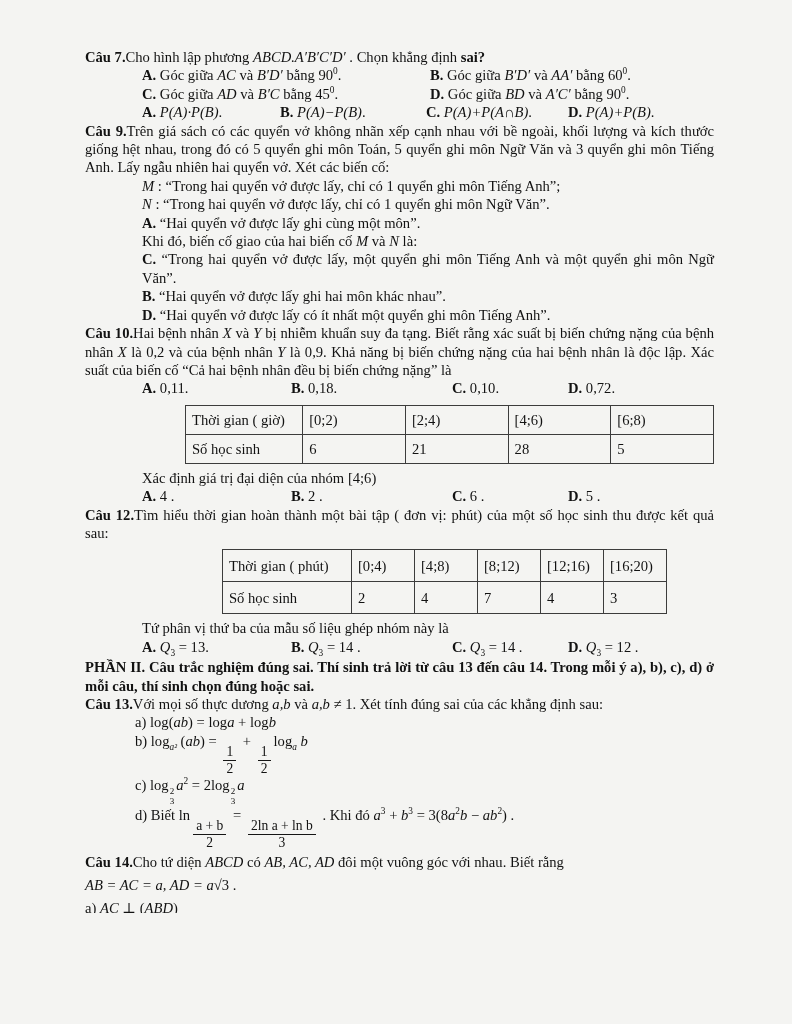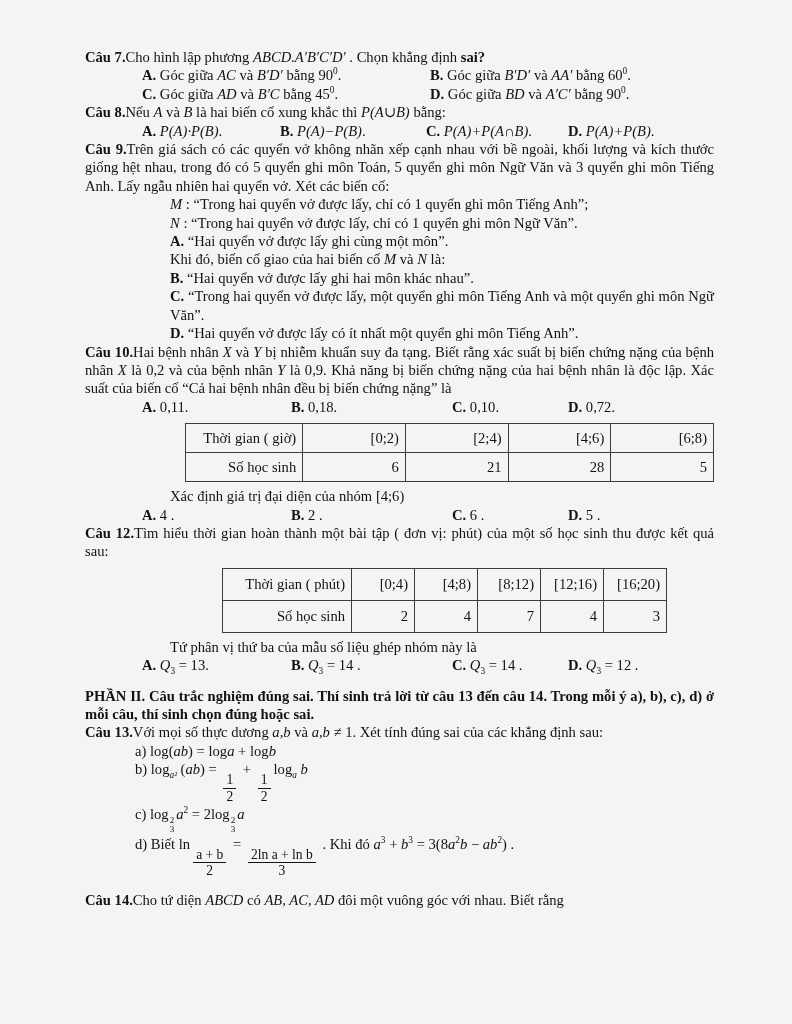--- a/index.html
+++ b/index.html
@@ -11,35 +11,35 @@
   .page{
     position:relative;width:792px;height:913px;box-sizing:border-box;
     padding:48px 78px 0 85px;line-height:18.4px;overflow:hidden;
   }
   p{margin:0;text-align:justify;}
   .b{font-weight:bold}
   .i{font-style:italic}
   .sup{vertical-align:super;font-size:64%;line-height:0}
   .sub{vertical-align:sub;font-size:64%;line-height:0}
   .sub.i,.sup.i{}
-  .ind{margin-left:85px}
+  .ind{margin-left:57px}
   .grid{display:grid;margin-left:57px}
   .g7{grid-template-columns:288px 1fr}
   .g8{grid-template-columns:138px 146px 142px 1fr}
   .g4{grid-template-columns:149px 161px 116px 1fr}
-  .tbl{border-collapse:collapse;margin:7px 0 5px 100px;text-align:right}
+  .tbl{border-collapse:collapse;margin:7px 0 5px 100px;text-align:left}
   .tbl td{border:1px solid #3c3c3c;padding:2px 6px;height:24px}
   .t1 td{width:104px}
   .t1 td:first-child{width:122px}
   .t2{margin-left:137px}
   .t2 td{width:50px;height:27px}
   .t2 td:first-child{width:116px}
   .item13{margin:0 0 0 50px}
   .item14{margin-top:5px}
-  .mt2{margin-top:12px}
+  .mt2{margin-top:2px}
   .frac{display:inline-flex;flex-direction:column;text-align:center;line-height:1.15;vertical-align:-0.75em;margin:0 3px;font-size:93%}
   .fn{border-bottom:1px solid #151515;padding:0 3px}
   .fd{padding:0 3px}
   .stack{display:inline-flex;flex-direction:column;font-size:62%;line-height:1.05;vertical-align:-0.45em;margin:0 2px 0 1px}
   .rule{position:absolute;left:64px;width:692px;top:995px;border-top:1.4px solid #9b9b9b}
   .pagebox{
     position:absolute;left:654px;top:970px;width:56px;height:26px;
     border:1.4px solid #b2b2b2;box-sizing:border-box;
     color:#8b8b8b;text-align:center;line-height:24px;font-size:13.5px;
   }
@@ -50,35 +50,34 @@
 <div class="page">
 
   <p><span class="b">Câu 7.</span><span>Cho hình lập phương </span><span class="i">ABCD.A′B′C′D′</span><span> . Chọn khẳng định </span><span class="b">sai?</span></p>
   <div class="grid g7">
     <p><span class="b">A. </span><span>Góc giữa </span><span class="i">AC</span><span> và </span><span class="i">B′D′</span><span> bằng 90</span><span class="sup">0</span><span>.</span></p>
     <p><span class="b">B. </span><span>Góc giữa </span><span class="i">B′D′</span><span> và </span><span class="i">AA′</span><span> bằng 60</span><span class="sup">0</span><span>.</span></p>
     <p><span class="b">C. </span><span>Góc giữa </span><span class="i">AD</span><span> và </span><span class="i">B′C</span><span> bằng 45</span><span class="sup">0</span><span>.</span></p>
     <p><span class="b">D. </span><span>Góc giữa </span><span class="i">BD</span><span> và </span><span class="i">A′C′</span><span> bằng 90</span><span class="sup">0</span><span>.</span></p>
   </div>
 
-  <p><span class="b">Câu 8.</span><span>Nếu </span><span class="i">A</span><span> và </span><span class="i">B</span><span> là hai biến cố xung khắc thì </span><span class="i">P(A∪B)</span><span> bằng:</span></p>
   <div class="grid g8">
     <p><span class="b">A. </span><span class="i">P(A)·P(B)</span><span>.</span></p>
     <p><span class="b">B. </span><span class="i">P(A)−P(B)</span><span>.</span></p>
     <p><span class="b">C. </span><span class="i">P(A)+P(A∩B)</span><span>.</span></p>
     <p><span class="b">D. </span><span class="i">P(A)+P(B)</span><span>.</span></p>
   </div>
 
   <p><span class="b">Câu 9.</span><span>Trên giá sách có các quyển vở không nhãn xếp cạnh nhau với bề ngoài, khối lượng và kích thước giống hệt nhau, trong đó có 5 quyển ghi môn Toán, 5 quyển ghi môn Ngữ Văn và 3 quyển ghi môn Tiếng Anh. Lấy ngẫu nhiên hai quyển vở. Xét các biến cố:</span></p>
   <p class="ind"><span class="i">M</span><span> : “Trong hai quyển vở được lấy, chỉ có 1 quyển ghi môn Tiếng Anh”;</span></p>
   <p class="ind"><span class="i">N</span><span> : “Trong hai quyển vở được lấy, chỉ có 1 quyển ghi môn Ngữ Văn”.</span></p>
   <p class="ind"><span class="b">A.</span><span> “Hai quyển vở được lấy ghi cùng một môn”.</span></p>
   <p class="ind"><span>Khi đó, biến cố giao của hai biến cố </span><span class="i">M</span><span> và </span><span class="i">N</span><span> là:</span></p>
+  <p class="ind"><span class="b">C.</span><span> “Trong hai quyển vở được lấy, một quyển ghi môn Tiếng Anh và một quyển ghi môn Ngữ Văn”.</span></p>
   <p class="ind"><span class="b">B.</span><span> “Hai quyển vở được lấy ghi hai môn khác nhau”.</span></p>
-  <p class="ind"><span class="b">C.</span><span> “Trong hai quyển vở được lấy, một quyển ghi môn Tiếng Anh và một quyển ghi môn Ngữ Văn”.</span></p>
   <p class="ind"><span class="b">D.</span><span> “Hai quyển vở được lấy có ít nhất một quyển ghi môn Tiếng Anh”.</span></p>
 
   <p><span class="b">Câu 10.</span><span>Hai bệnh nhân </span><span class="i">X</span><span> và </span><span class="i">Y</span><span> bị nhiễm khuẩn suy đa tạng. Biết rằng xác suất bị biến chứng nặng của bệnh nhân </span><span class="i">X</span><span> là 0,2 và của bệnh nhân </span><span class="i">Y</span><span> là 0,9. Khả năng bị biến chứng nặng của hai bệnh nhân là độc lập. Xác suất của biến cố “Cả hai bệnh nhân đều bị biến chứng nặng” là</span></p>
   <div class="grid g4">
     <p><span class="b">A.</span><span> 0,11.</span></p>
     <p><span class="b">B.</span><span> 0,18.</span></p>
     <p><span class="b">C.</span><span> 0,10.</span></p>
     <p><span class="b">D.</span><span> 0,72.</span></p>
   </div>
 

